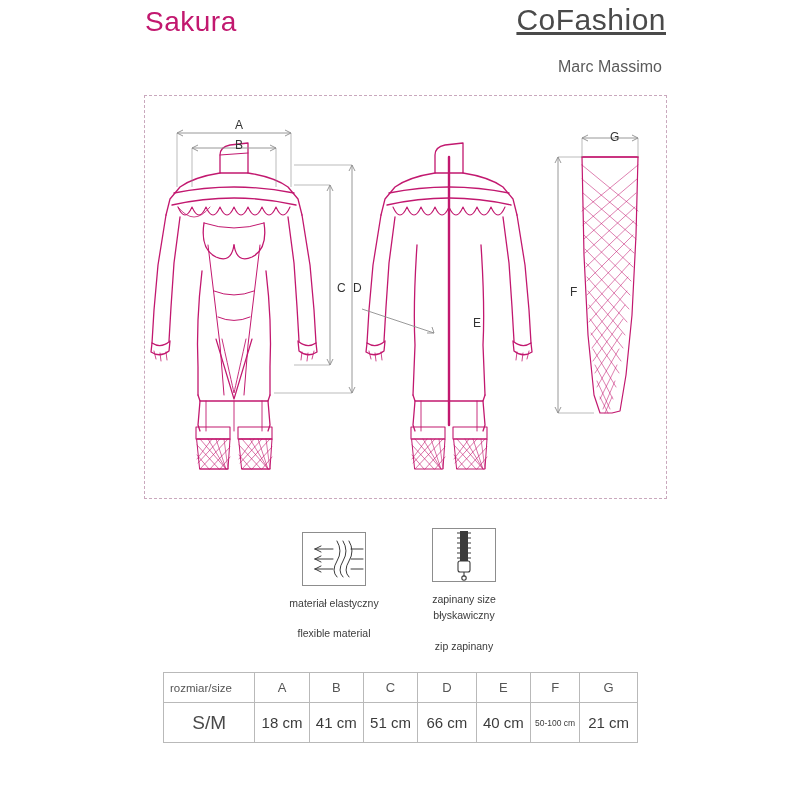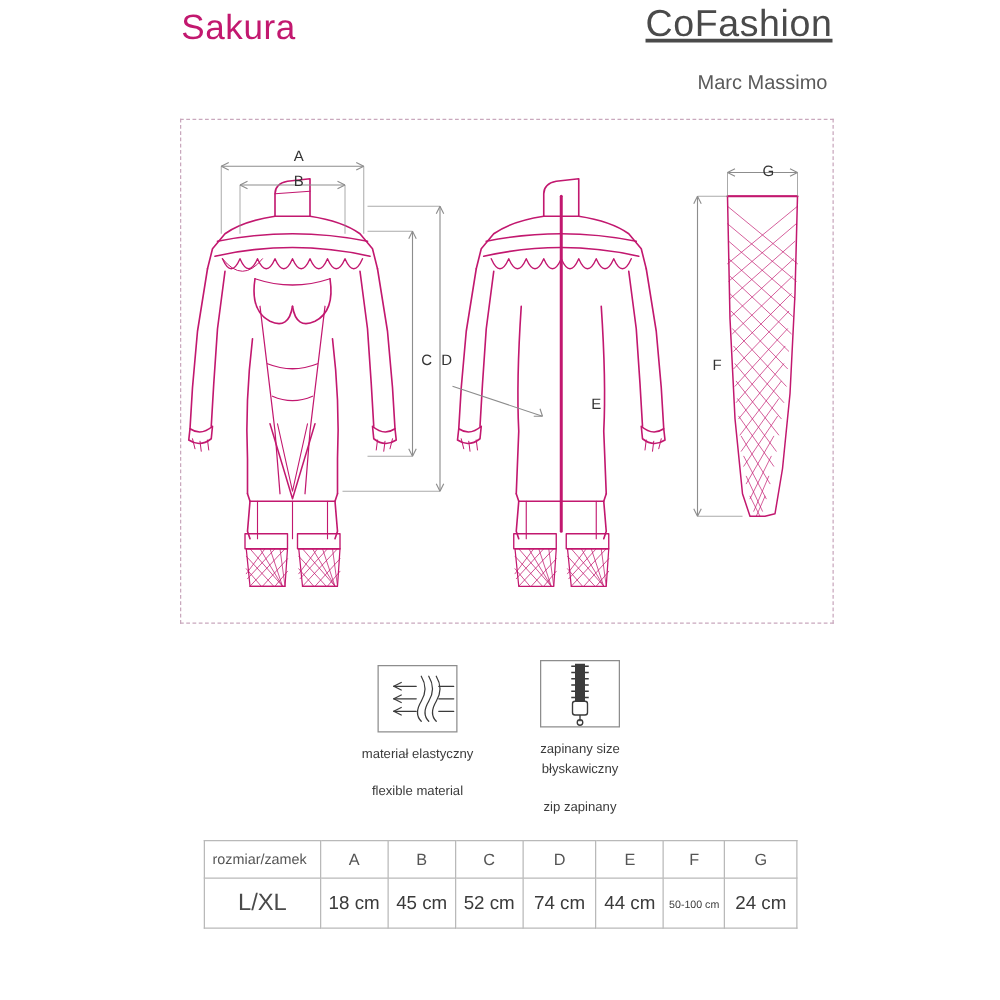--- a/index.html
+++ b/index.html
@@ -316,37 +316,37 @@
       </svg>
     </div>
     <span class="cap">zapinany size</span>
     <span class="cap">błyskawiczny</span>
     <span class="cap second">zip zapinany</span>
   </div>
 
   <table class="size-table">
     <thead>
       <tr>
-        <th class="first">rozmiar/zamek</th>
+        <th class="first">rozmiar/size</th>
         <th class="col-a">A</th>
         <th class="col-b">B</th>
         <th class="col-c">C</th>
         <th class="col-d">D</th>
         <th class="col-e">E</th>
         <th class="col-f">F</th>
         <th class="col-g">G</th>
       </tr>
     </thead>
     <tbody>
       <tr>
-        <td class="sizelabel">L/XL</td>
+        <td class="sizelabel">S/M</td>
         <td>18 cm</td>
-        <td>45 cm</td>
-        <td>52 cm</td>
-        <td>74 cm</td>
-        <td>44 cm</td>
+        <td>41 cm</td>
+        <td>51 cm</td>
+        <td>66 cm</td>
+        <td>40 cm</td>
         <td class="small">50-100 cm</td>
-        <td>24 cm</td>
+        <td>21 cm</td>
       </tr>
     </tbody>
   </table>
 
 </div>
 
 </body></html>

